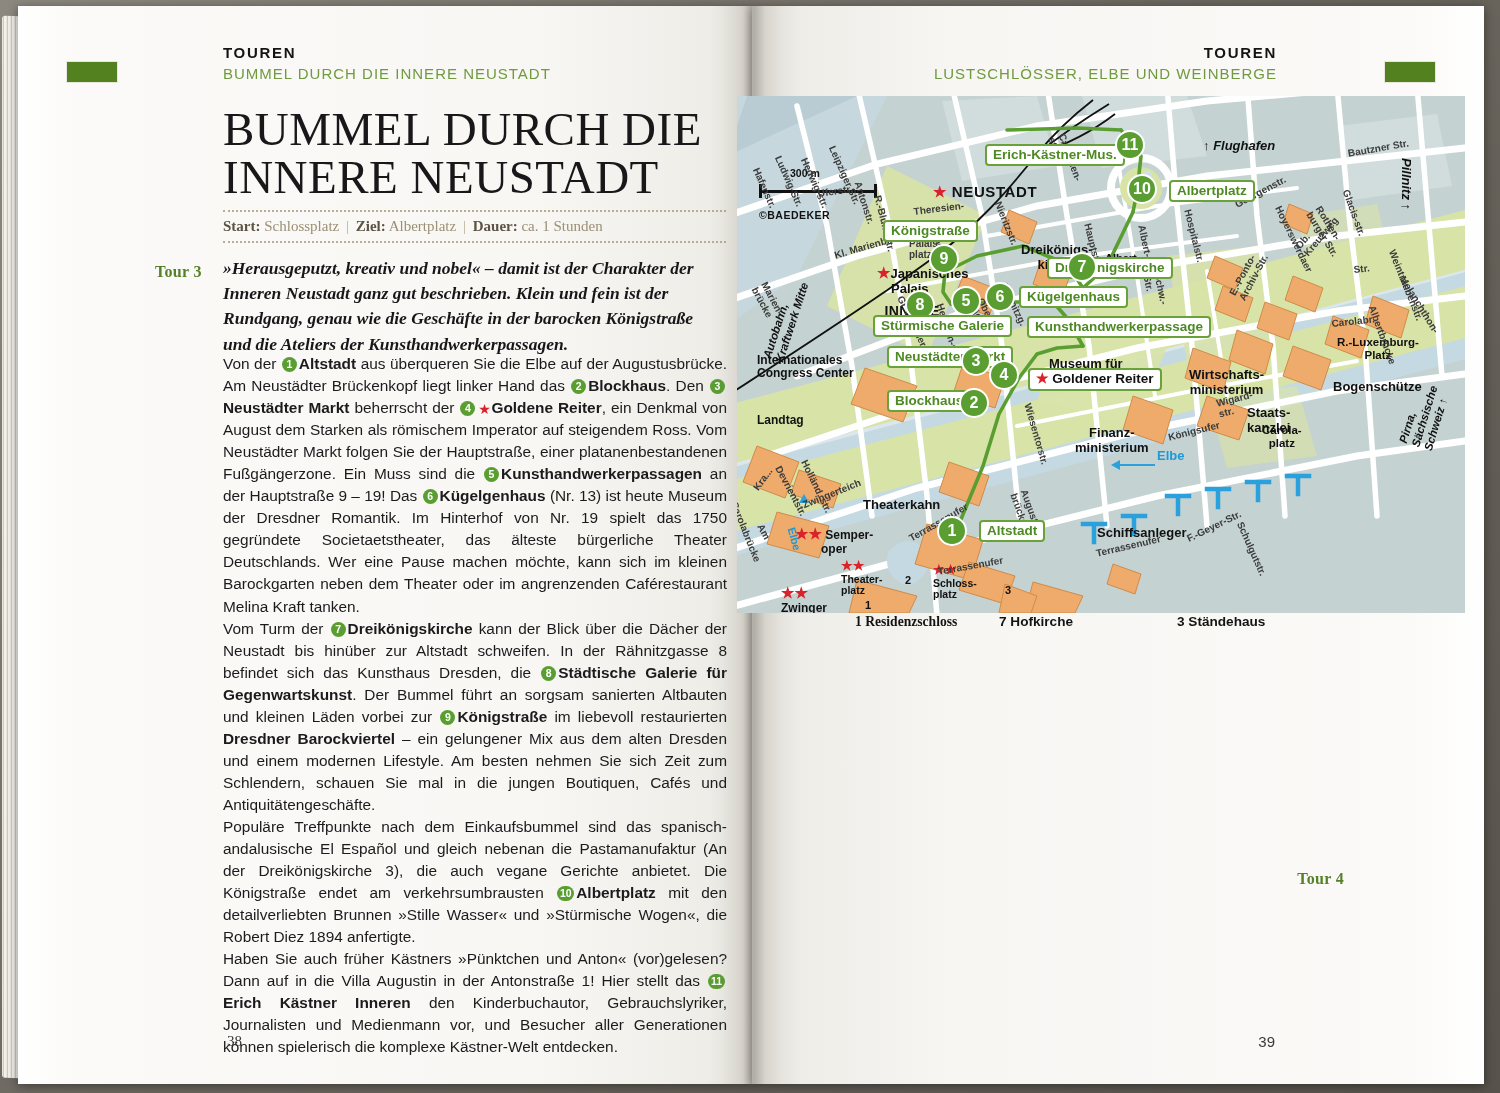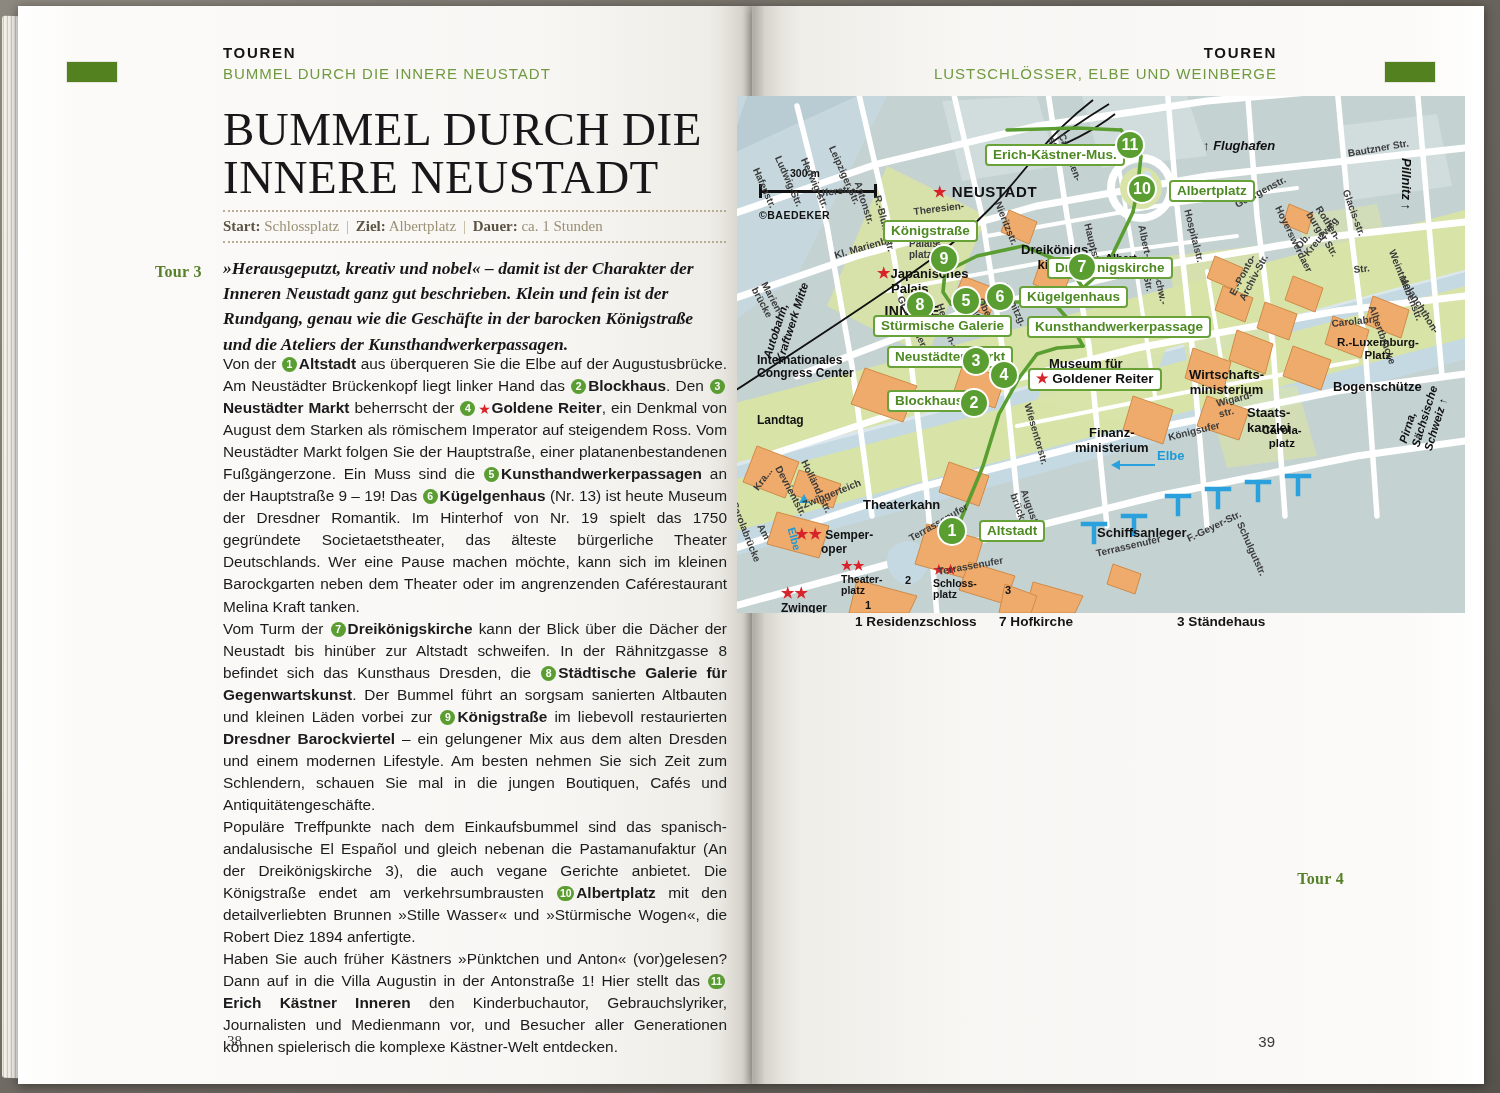--- a/index.html
+++ b/index.html
@@ -136,21 +136,21 @@
   
   .mapwrap {
     position:absolute; left:737px; top:96px; width:728px; height:517px;
     overflow:hidden; background:#ccd6d6;
   }
   .mapcaption {
     position:absolute; left:737px; top:614px; width:728px; height:26px;
     font-size:13.6px; font-weight:700; color:#141414;
   }
   .mapcaption span { position:absolute; white-space:nowrap; }
-  .mc1 { left:118px; } .mc2 { left:262px; } .mc3 { left:440px; }
+  .mc1 { left:118px;font-family:Liberation Serif, serif; } .mc2 { left:262px; } .mc3 { left:440px; }
 
   .mapsvg { display:block; width:728px; height:517px; }
   .mgreen {
     position:absolute; background:#ffffff; border:2px solid #6aa23a;
     border-radius:4px; color:#4e8a24; font-weight:700; white-space:nowrap;
     padding:1px 6px 2px; font-size:13.5px; line-height:1.12;
     font-family:"Liberation Sans",sans-serif;
   }
   .mgreen.red { color:#111; }
   .mgreen .rs { color:#d8232a; font-size:14px; }

